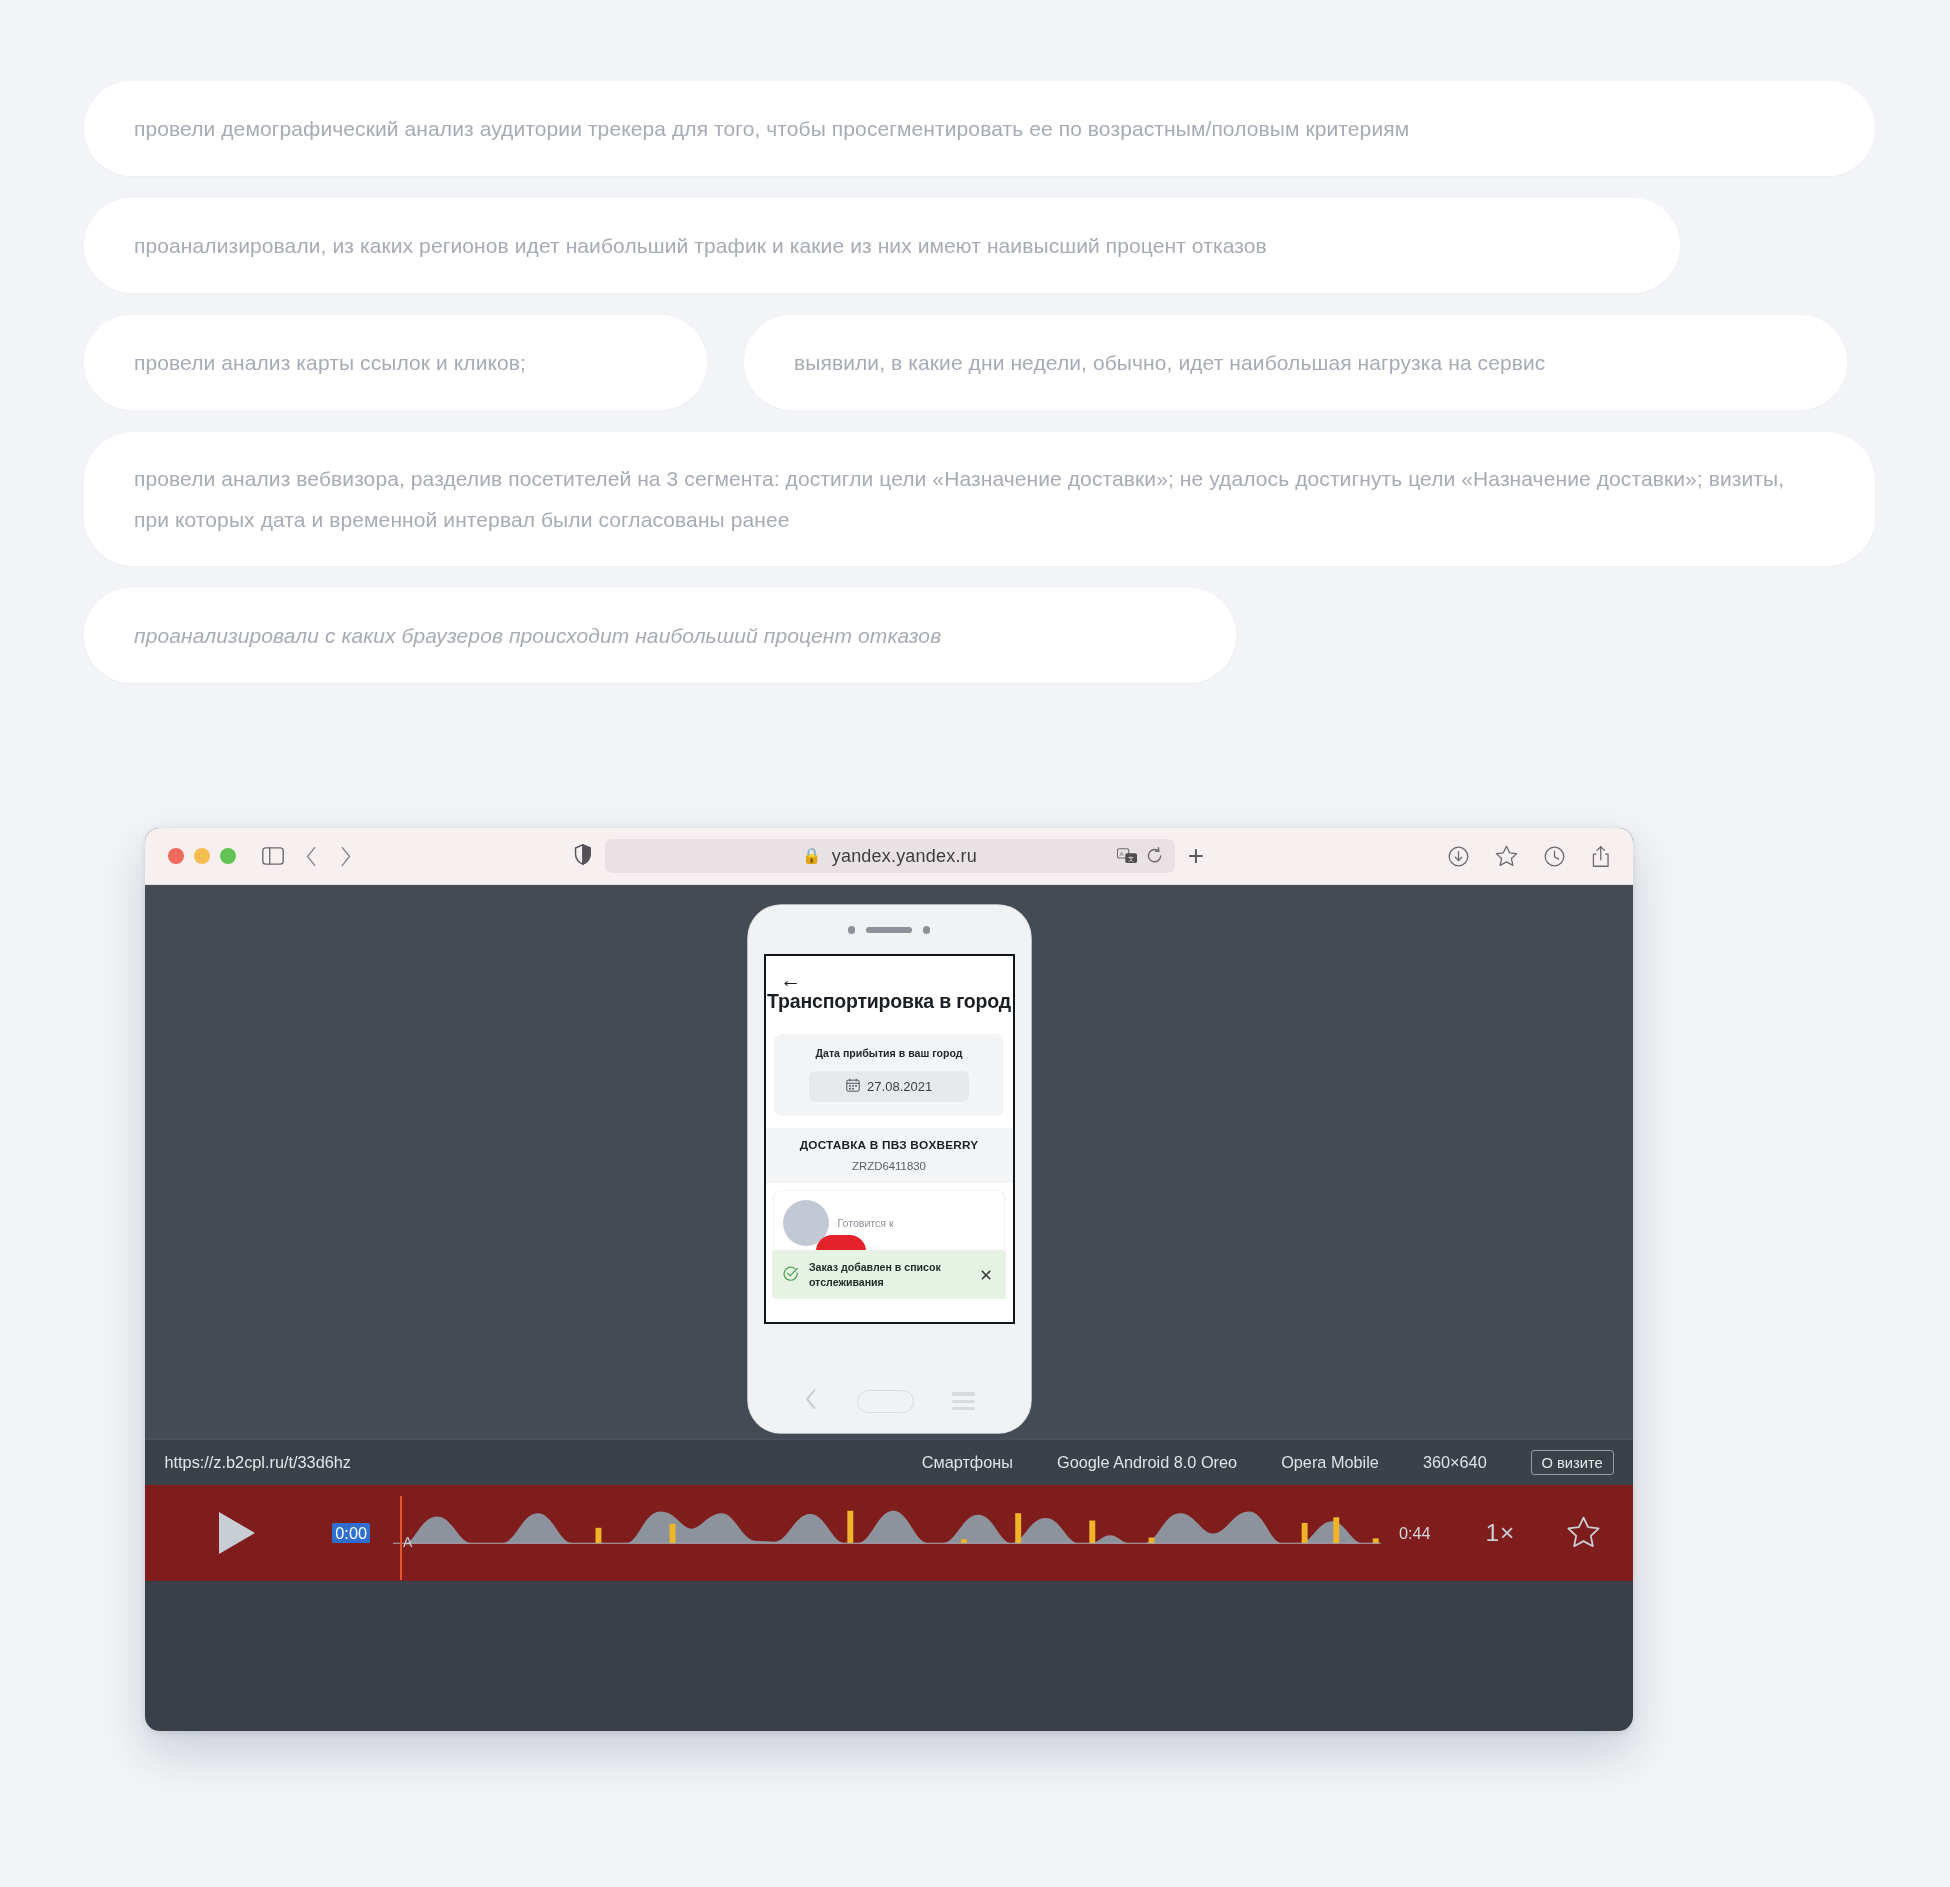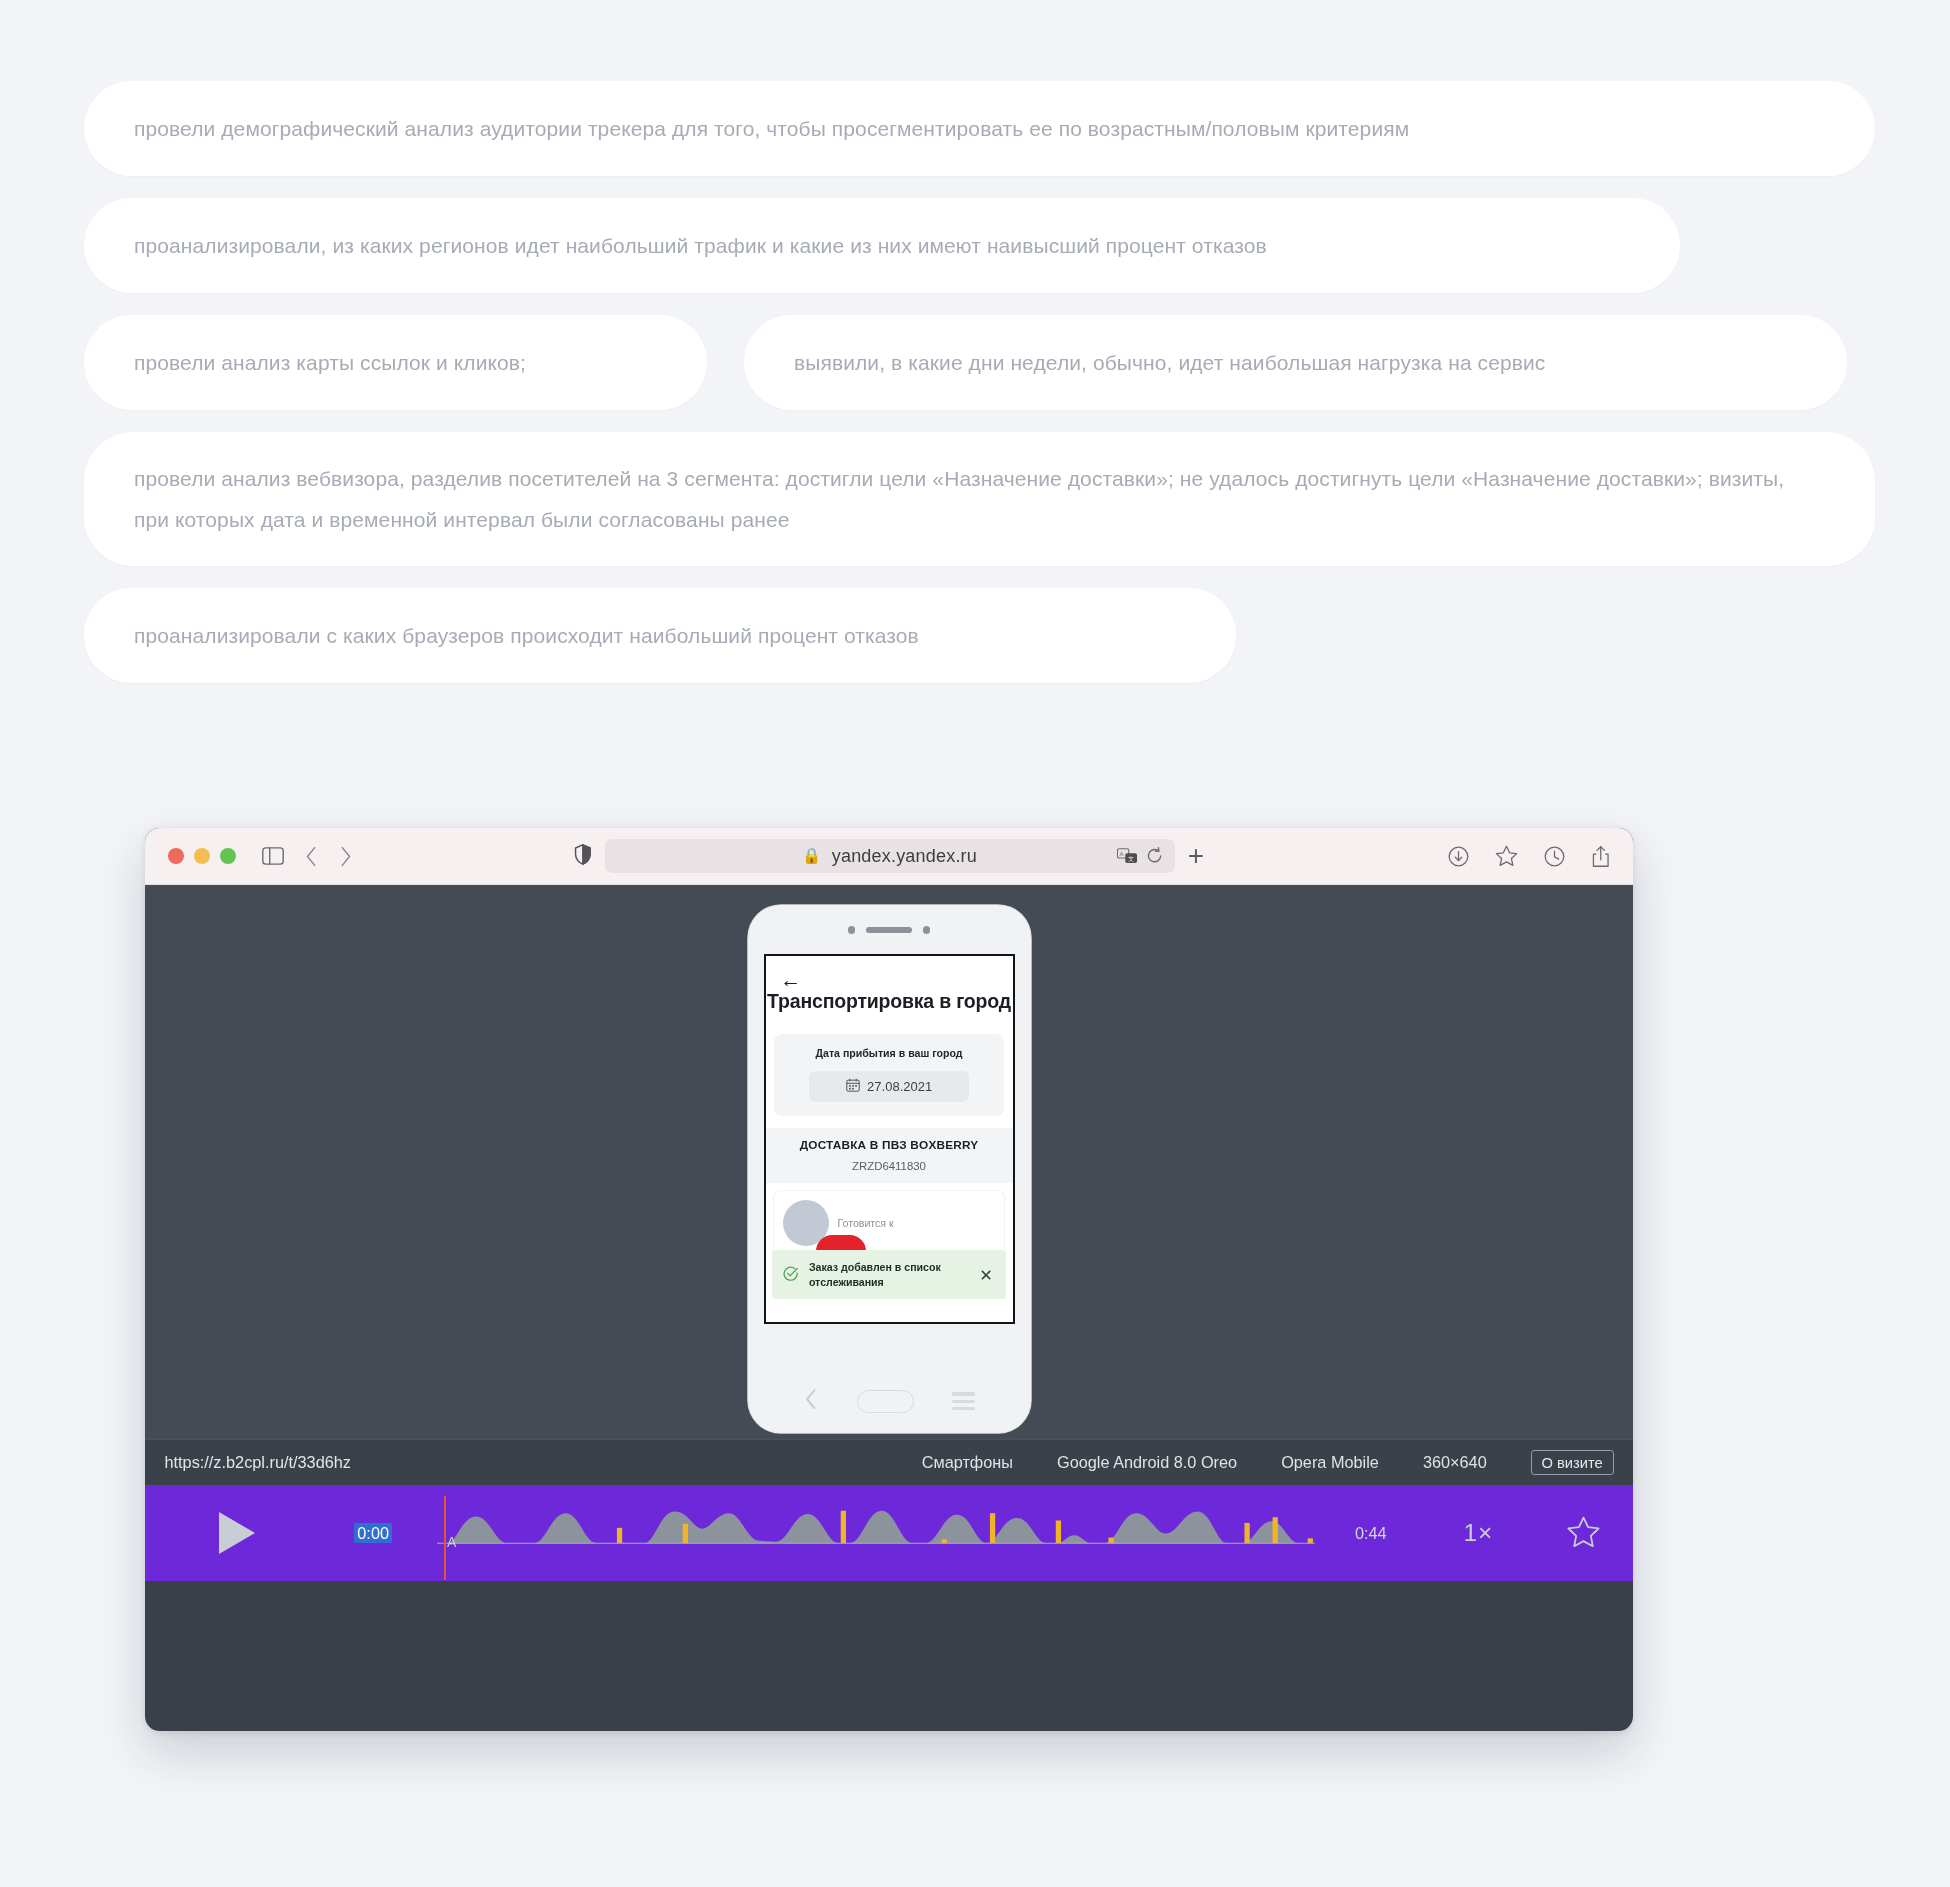--- a/index.html
+++ b/index.html
@@ -51,21 +51,21 @@
     align-items: center;
     box-shadow: 0 0.8px 1.6px rgba(20,30,60,0.03);
     white-space: pre-wrap;
   }
 
   .pill.w-full   { width: 1791px; }
   .pill.w-1      { width: 1596px; }
   .pill.w-2      { width: 1103px; }
   .pill.w-3      { width: 623px; }
   .pill.w-4      { width: 1791px; line-height: 41px; padding-top: 24.4px; padding-bottom: 24.4px;}
-  .pill.w-5      { width: 1152px; }
+  .pill.w-5      { width: 1152px; font-style: italic; }
 
   .pill.two-line { display: block; padding: 26px 50px; }
 
   
   .browser {
     position: absolute;
     left: 145px;
     top: 828px;
     width: 1488px;
     height: 903px;
@@ -288,25 +288,25 @@
     border: 0.8px solid #9aa0aa;
     border-radius: 3.3px;
     padding: 3.3px 9.8px;
     font-size: 14.7px;
     color: #e4e7ec;
   }
 
   
   .timeline {
     height: 96px;
-    background: #6d28d9;
+    background: #7f1d1d;
     display: flex;
     align-items: center;
     padding: 0 33px;
-    gap: 40px;
+    gap: 18px;
     position: relative;
   }
 
   .play-btn {
     width: 0; height: 0;
     border-left: 36px solid #c9ced5;
     border-top: 21px solid transparent;
     border-bottom: 21px solid transparent;
     margin-left: 41px;
     flex: none;

